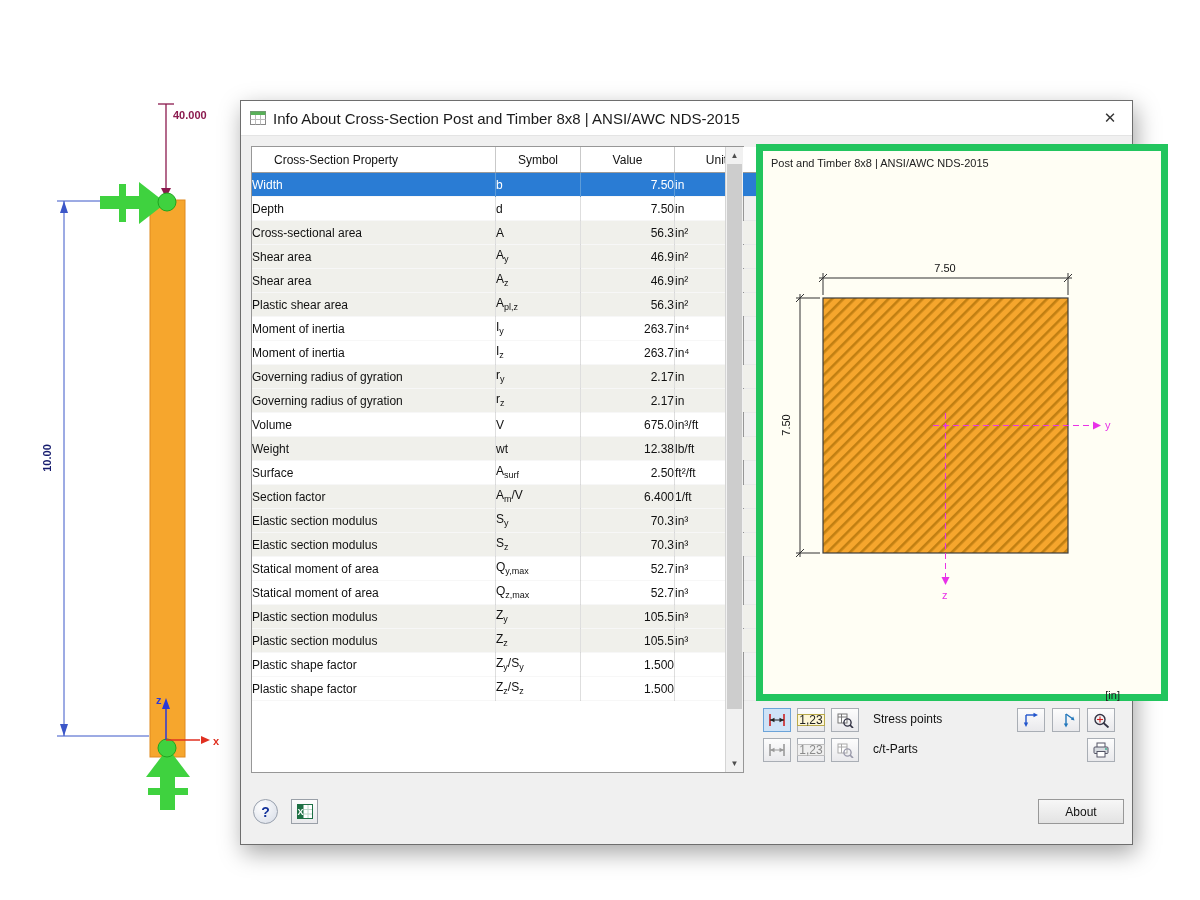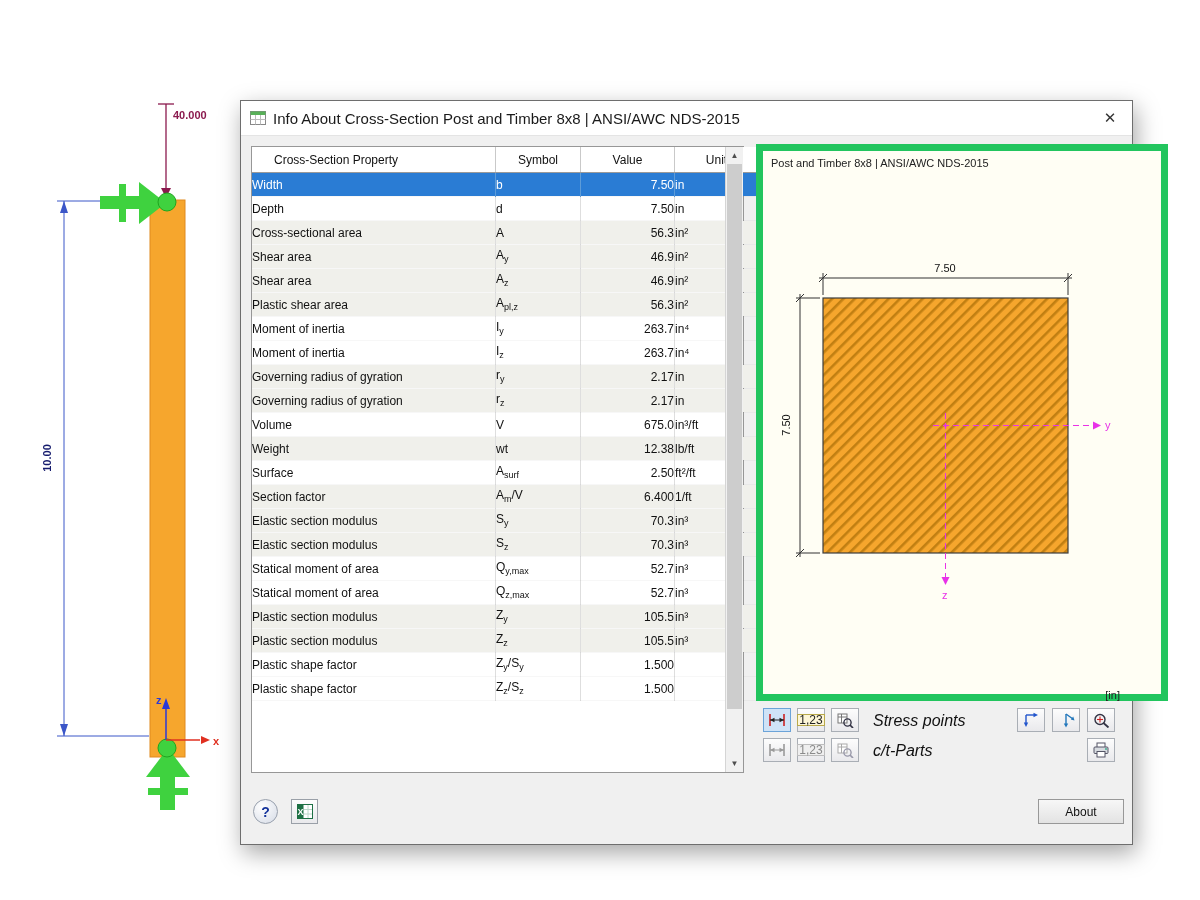--- a/index.html
+++ b/index.html
@@ -74,21 +74,21 @@
   .preview .p-title{position:absolute;left:8px;top:6px;font-size:11px;color:#222;}
   .preview svg{position:absolute;left:0;top:0;}
 
   
   .tbtn{
     position:absolute;width:28px;height:24px;box-sizing:border-box;
     border:1px solid #a9aeb5;background:linear-gradient(#fdfdfd,#e9e9ec);
     display:flex;align-items:center;justify-content:center;cursor:pointer;
   }
   .tbtn.active{background:#cfe3f7;border-color:#6ba3d8;}
-  .tb-label{position:absolute;font-size:16px;color:#111;font-style:italic;}
+  .tb-label{position:absolute;font-size:12px;color:#111;}
   .icon-123{font-size:12px;letter-spacing:0;color:#222;border:1px solid #b9a94a;background:#fdf6d8;padding:0 1px;line-height:10px;}
   .icon-123.gray{color:#8a8a8a;border-color:#bdbdbd;background:#efefef;}
 
   
   .help-btn{
     position:absolute;left:12px;top:698px;width:25px;height:25px;border-radius:50%;
     border:1px solid #98a0ad;background:radial-gradient(circle at 35% 30%, #ffffff, #d5dbe6);
     display:flex;align-items:center;justify-content:center;
     font-weight:bold;font-size:14px;color:#15349c;cursor:pointer;box-sizing:border-box;
   }

